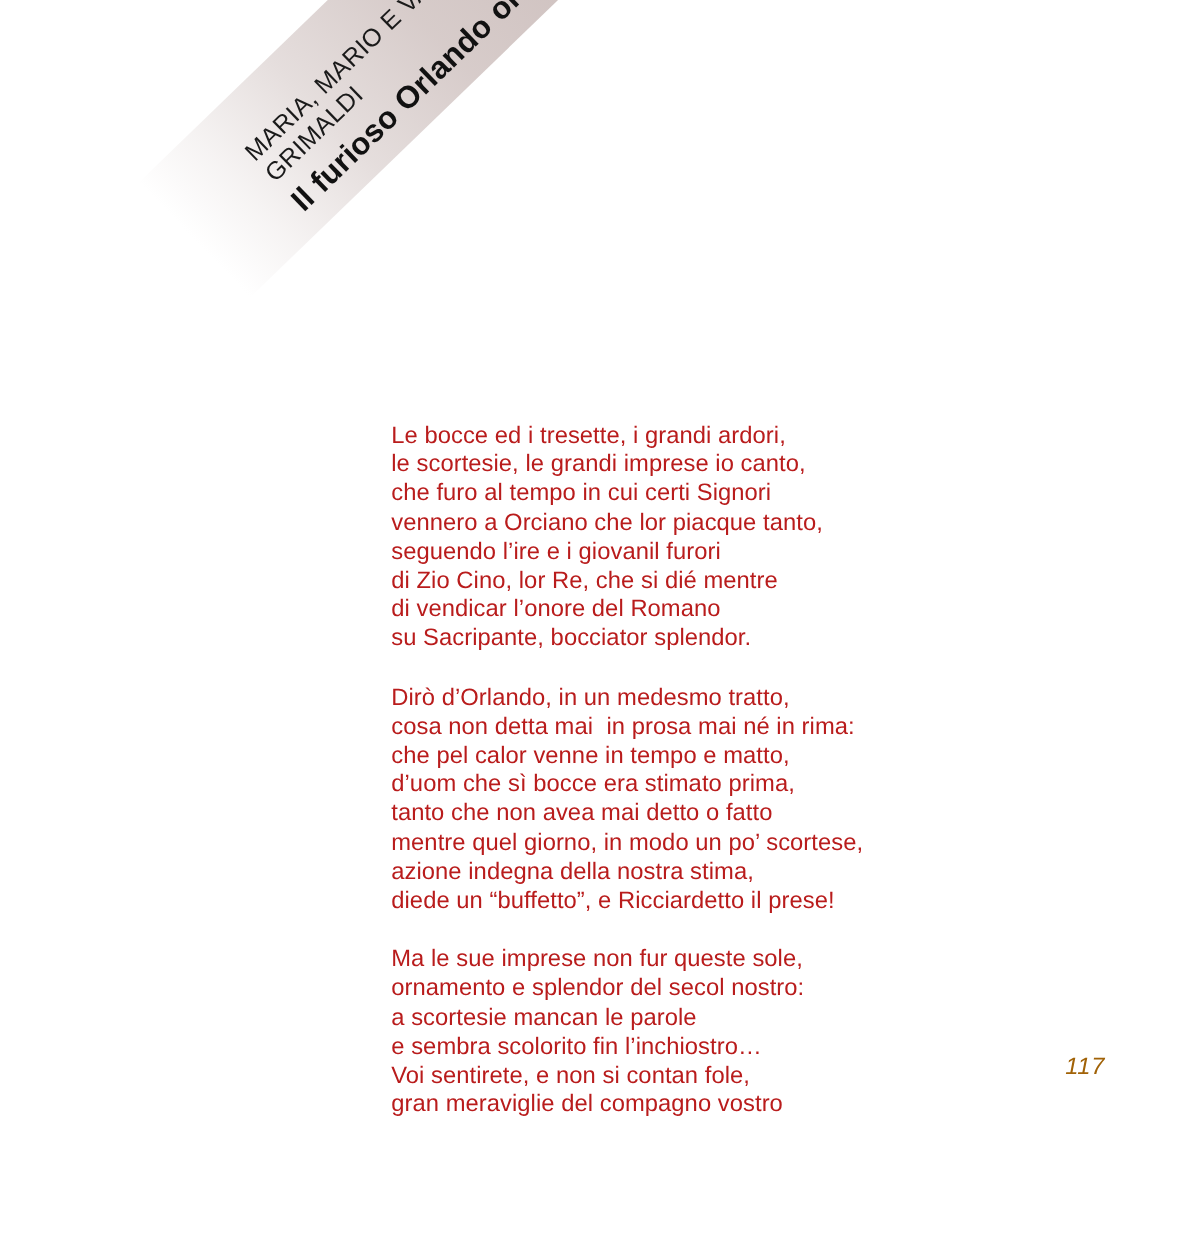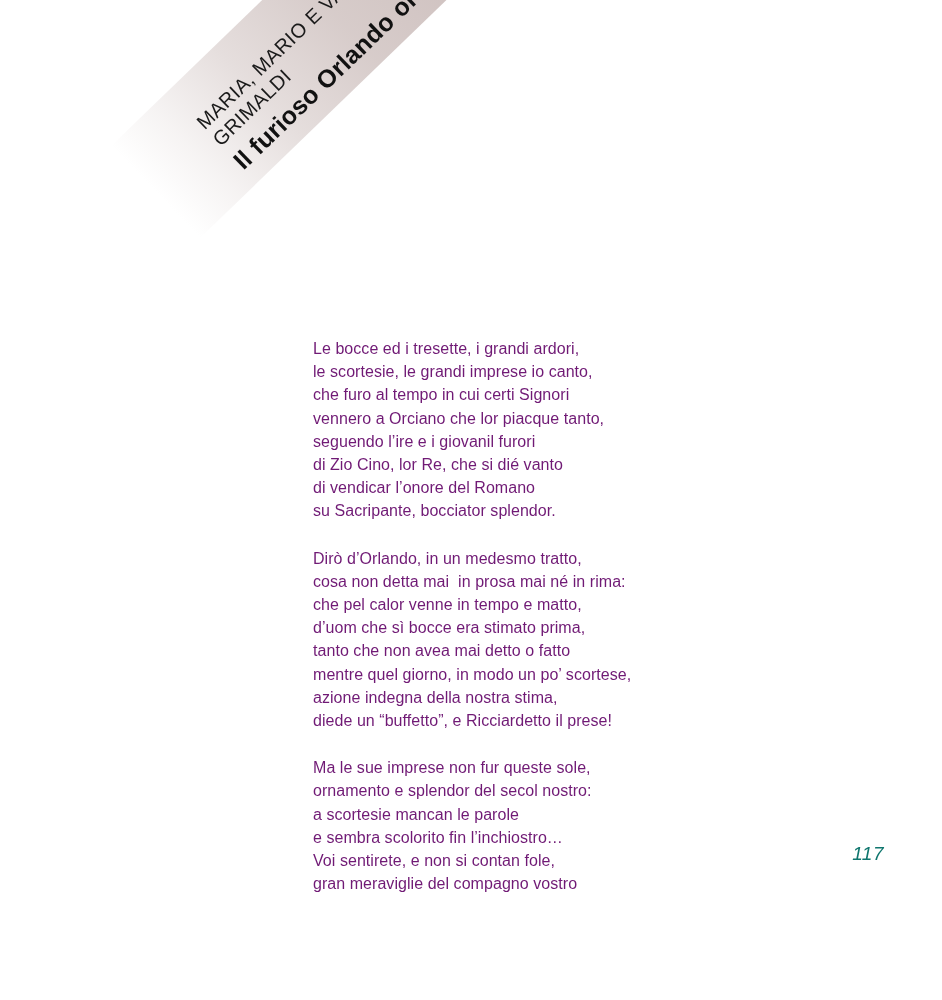--- a/index.html
+++ b/index.html
@@ -82,37 +82,37 @@
     position: absolute;
     left: 313px;
     top: 337px;
     width: 560px;
   }
   .stanza {
     margin: 0 0 24px 0;
   }
   .stanza:last-child { margin-bottom: 4px; }
   .verse {
-    font-size: 16px;
+    font-size: 19px;
     line-height: 23.2px;
-    color: #701a75;
+    color: #b91c1c;
     white-space: pre;
     letter-spacing: 0.05px;
   }
 
   
   #folio {
     position: absolute;
     left: 0;
     top: 843px;
     width: 884px;
     text-align: right;
     font-size: 19px;
     font-style: italic;
-    color: #0f766e;
+    color: #a16207;
     letter-spacing: 0.5px;
   }
 </style>
 </head>
 <body>
 
 <div id="page">
 
   <div id="banner-wrap">
     <div id="banner">
@@ -125,21 +125,21 @@
   </div>
 
   <div id="poem">
 
     <div class="stanza">
       <div class="verse">Le bocce ed i tresette, i grandi ardori,</div>
       <div class="verse">le scortesie, le grandi imprese io canto,</div>
       <div class="verse">che furo al tempo in cui certi Signori</div>
       <div class="verse">vennero a Orciano che lor piacque tanto,</div>
       <div class="verse">seguendo l’ire e i giovanil furori</div>
-      <div class="verse">di Zio Cino, lor Re, che si dié vanto</div>
+      <div class="verse">di Zio Cino, lor Re, che si dié mentre</div>
       <div class="verse">di vendicar l’onore del Romano</div>
       <div class="verse">su Sacripante, bocciator splendor.</div>
     </div>
 
     <div class="stanza">
       <div class="verse">Dirò d’Orlando, in un medesmo tratto,</div>
       <div class="verse">cosa non detta mai  in prosa mai né in rima:</div>
       <div class="verse">che pel calor venne in tempo e matto,</div>
       <div class="verse">d’uom che sì bocce era stimato prima,</div>
       <div class="verse">tanto che non avea mai detto o fatto</div>

